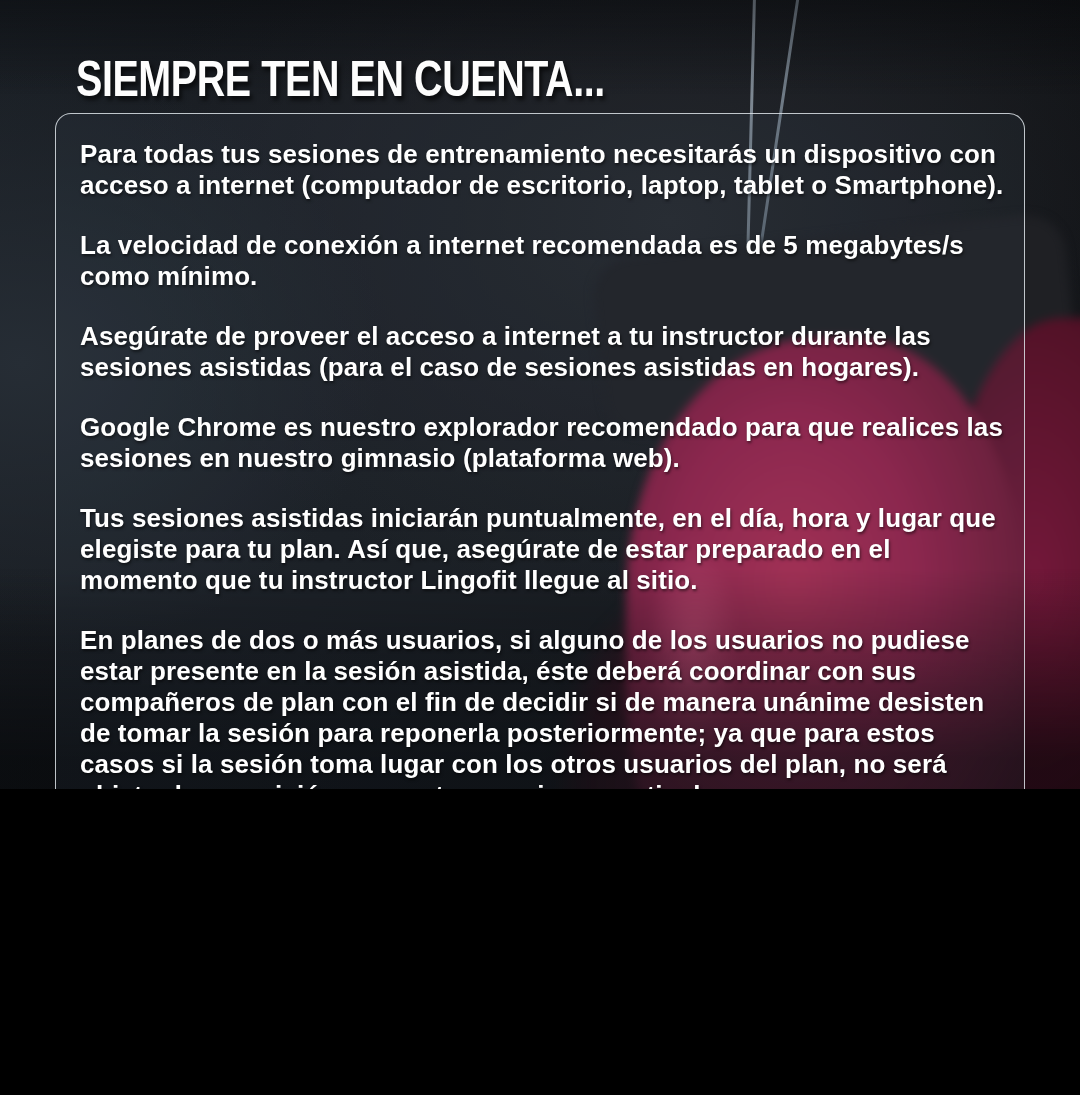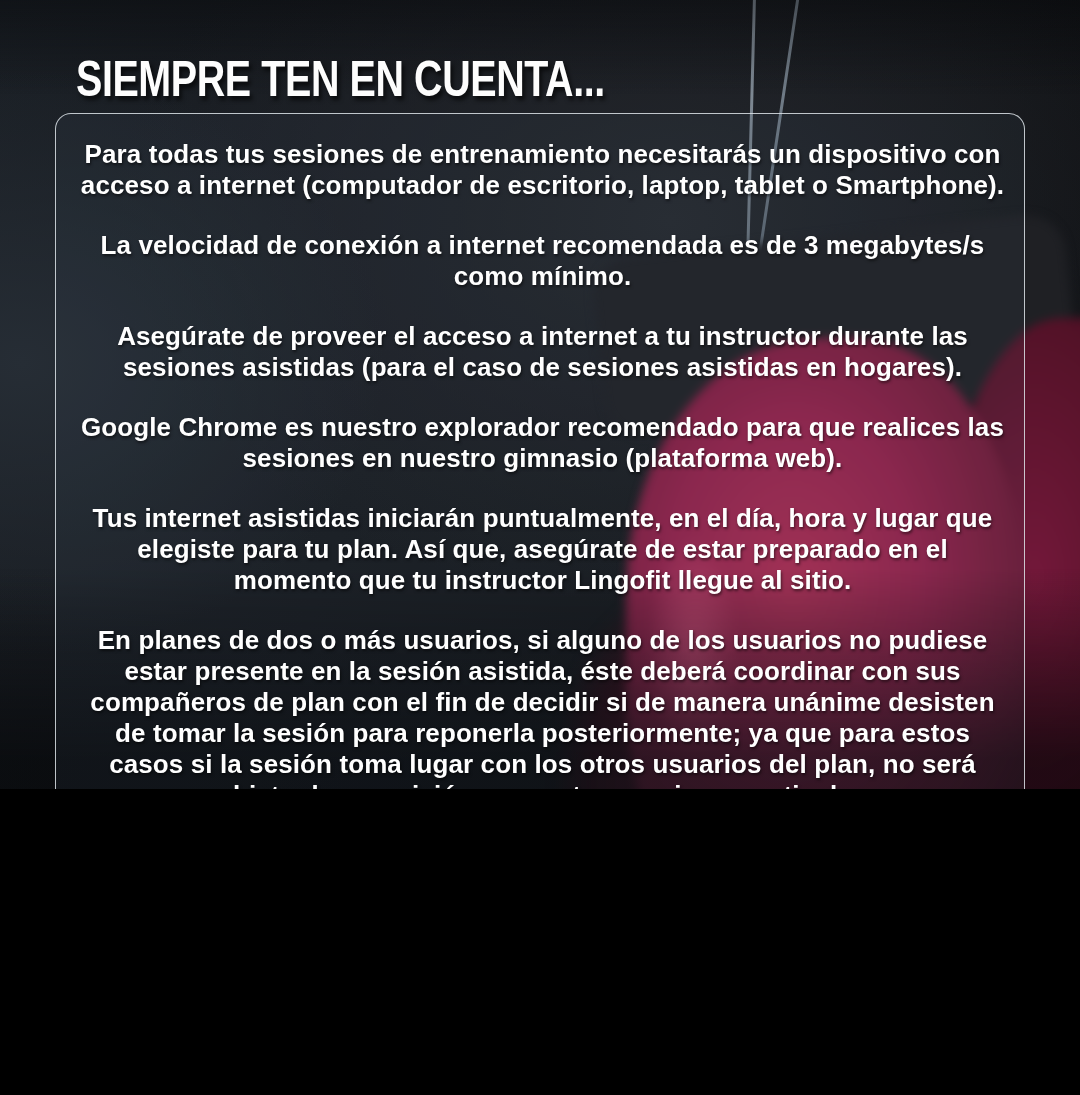--- a/index.html
+++ b/index.html
@@ -48,21 +48,21 @@
   }
   
   .panel{
     position:absolute;left:55px;top:113px;width:970px;height:835px;box-sizing:border-box;
     border:1.5px solid rgba(221,228,233,0.85);border-radius:16px;
     background:rgba(74,94,114,0.10);
     padding:25px 18px 0 23px;
   }
   .panel p{
     margin:0 1px 29px;color:#ffffff;font-size:26px;line-height:31px;font-weight:600;
-    letter-spacing:0.1px;text-shadow:1px 2px 3px rgba(0,0,0,0.55);text-align:center;
+    letter-spacing:0.1px;text-shadow:1px 2px 3px rgba(0,0,0,0.55);
   }
   
   .logo{position:absolute;left:0;top:958px;width:1080px;text-align:center;color:#fff;}
   .brand-row{display:inline-block;position:relative;line-height:0.95;}
   .brand{font-size:78px;font-weight:400;letter-spacing:2px;
     font-family:"Liberation Sans",sans-serif;}
   .reg{position:absolute;right:-20px;top:2px;font-size:16px;font-weight:400;}
   .tagline{
     font-size:12px;font-style:italic;letter-spacing:3px;font-weight:400;
     margin:-4px 206px 0 9px;text-align:right;color:#a3a3a3;
@@ -90,24 +90,24 @@
       <div class="glove-main"></div>
       <div class="knuckle-highlight"></div>
     </div>
     <div class="vignette"></div>
   </div>
 
   <h1 class="title">SIEMPRE TEN EN CUENTA...</h1>
 
   <section class="panel">
     <p>Para todas tus sesiones de entrenamiento necesitarás un dispositivo con acceso a internet (computador de escritorio, laptop, tablet o Smartphone).</p>
-    <p>La velocidad de conexión a internet recomendada es de 3 megabytes/s como mínimo.</p>
+    <p>La velocidad de conexión a internet recomendada es de 5 megabytes/s como mínimo.</p>
     <p>Asegúrate de proveer el acceso a internet a tu instructor durante las sesiones asistidas (para el caso de sesiones asistidas en hogares).</p>
     <p>Google Chrome es nuestro explorador recomendado para que realices las sesiones en nuestro gimnasio (plataforma web).</p>
-    <p>Tus internet asistidas iniciarán puntualmente, en el día, hora y lugar que elegiste para tu plan. Así que, asegúrate de estar preparado en el momento que tu instructor Lingofit llegue al sitio.</p>
+    <p>Tus sesiones asistidas iniciarán puntualmente, en el día, hora y lugar que elegiste para tu plan. Así que, asegúrate de estar preparado en el momento que tu instructor Lingofit llegue al sitio.</p>
     <p>En planes de dos o más usuarios, si alguno de los usuarios no pudiese estar presente en la sesión asistida, éste deberá coordinar con sus compañeros de plan con el fin de decidir si de manera unánime desisten de tomar la sesión para reponerla posteriormente; ya que para estos casos si la sesión toma lugar con los otros usuarios del plan, no será objeto de reposición para este usuario en particular.</p>
   </section>
 
   <div class="logo">
     <div class="brand-row">
       <span class="brand">nuestro</span>
       <span class="reg">®</span>
       <div class="tagline">GIMNASIO DE LENGUAS</div>
     </div>
   </div>

